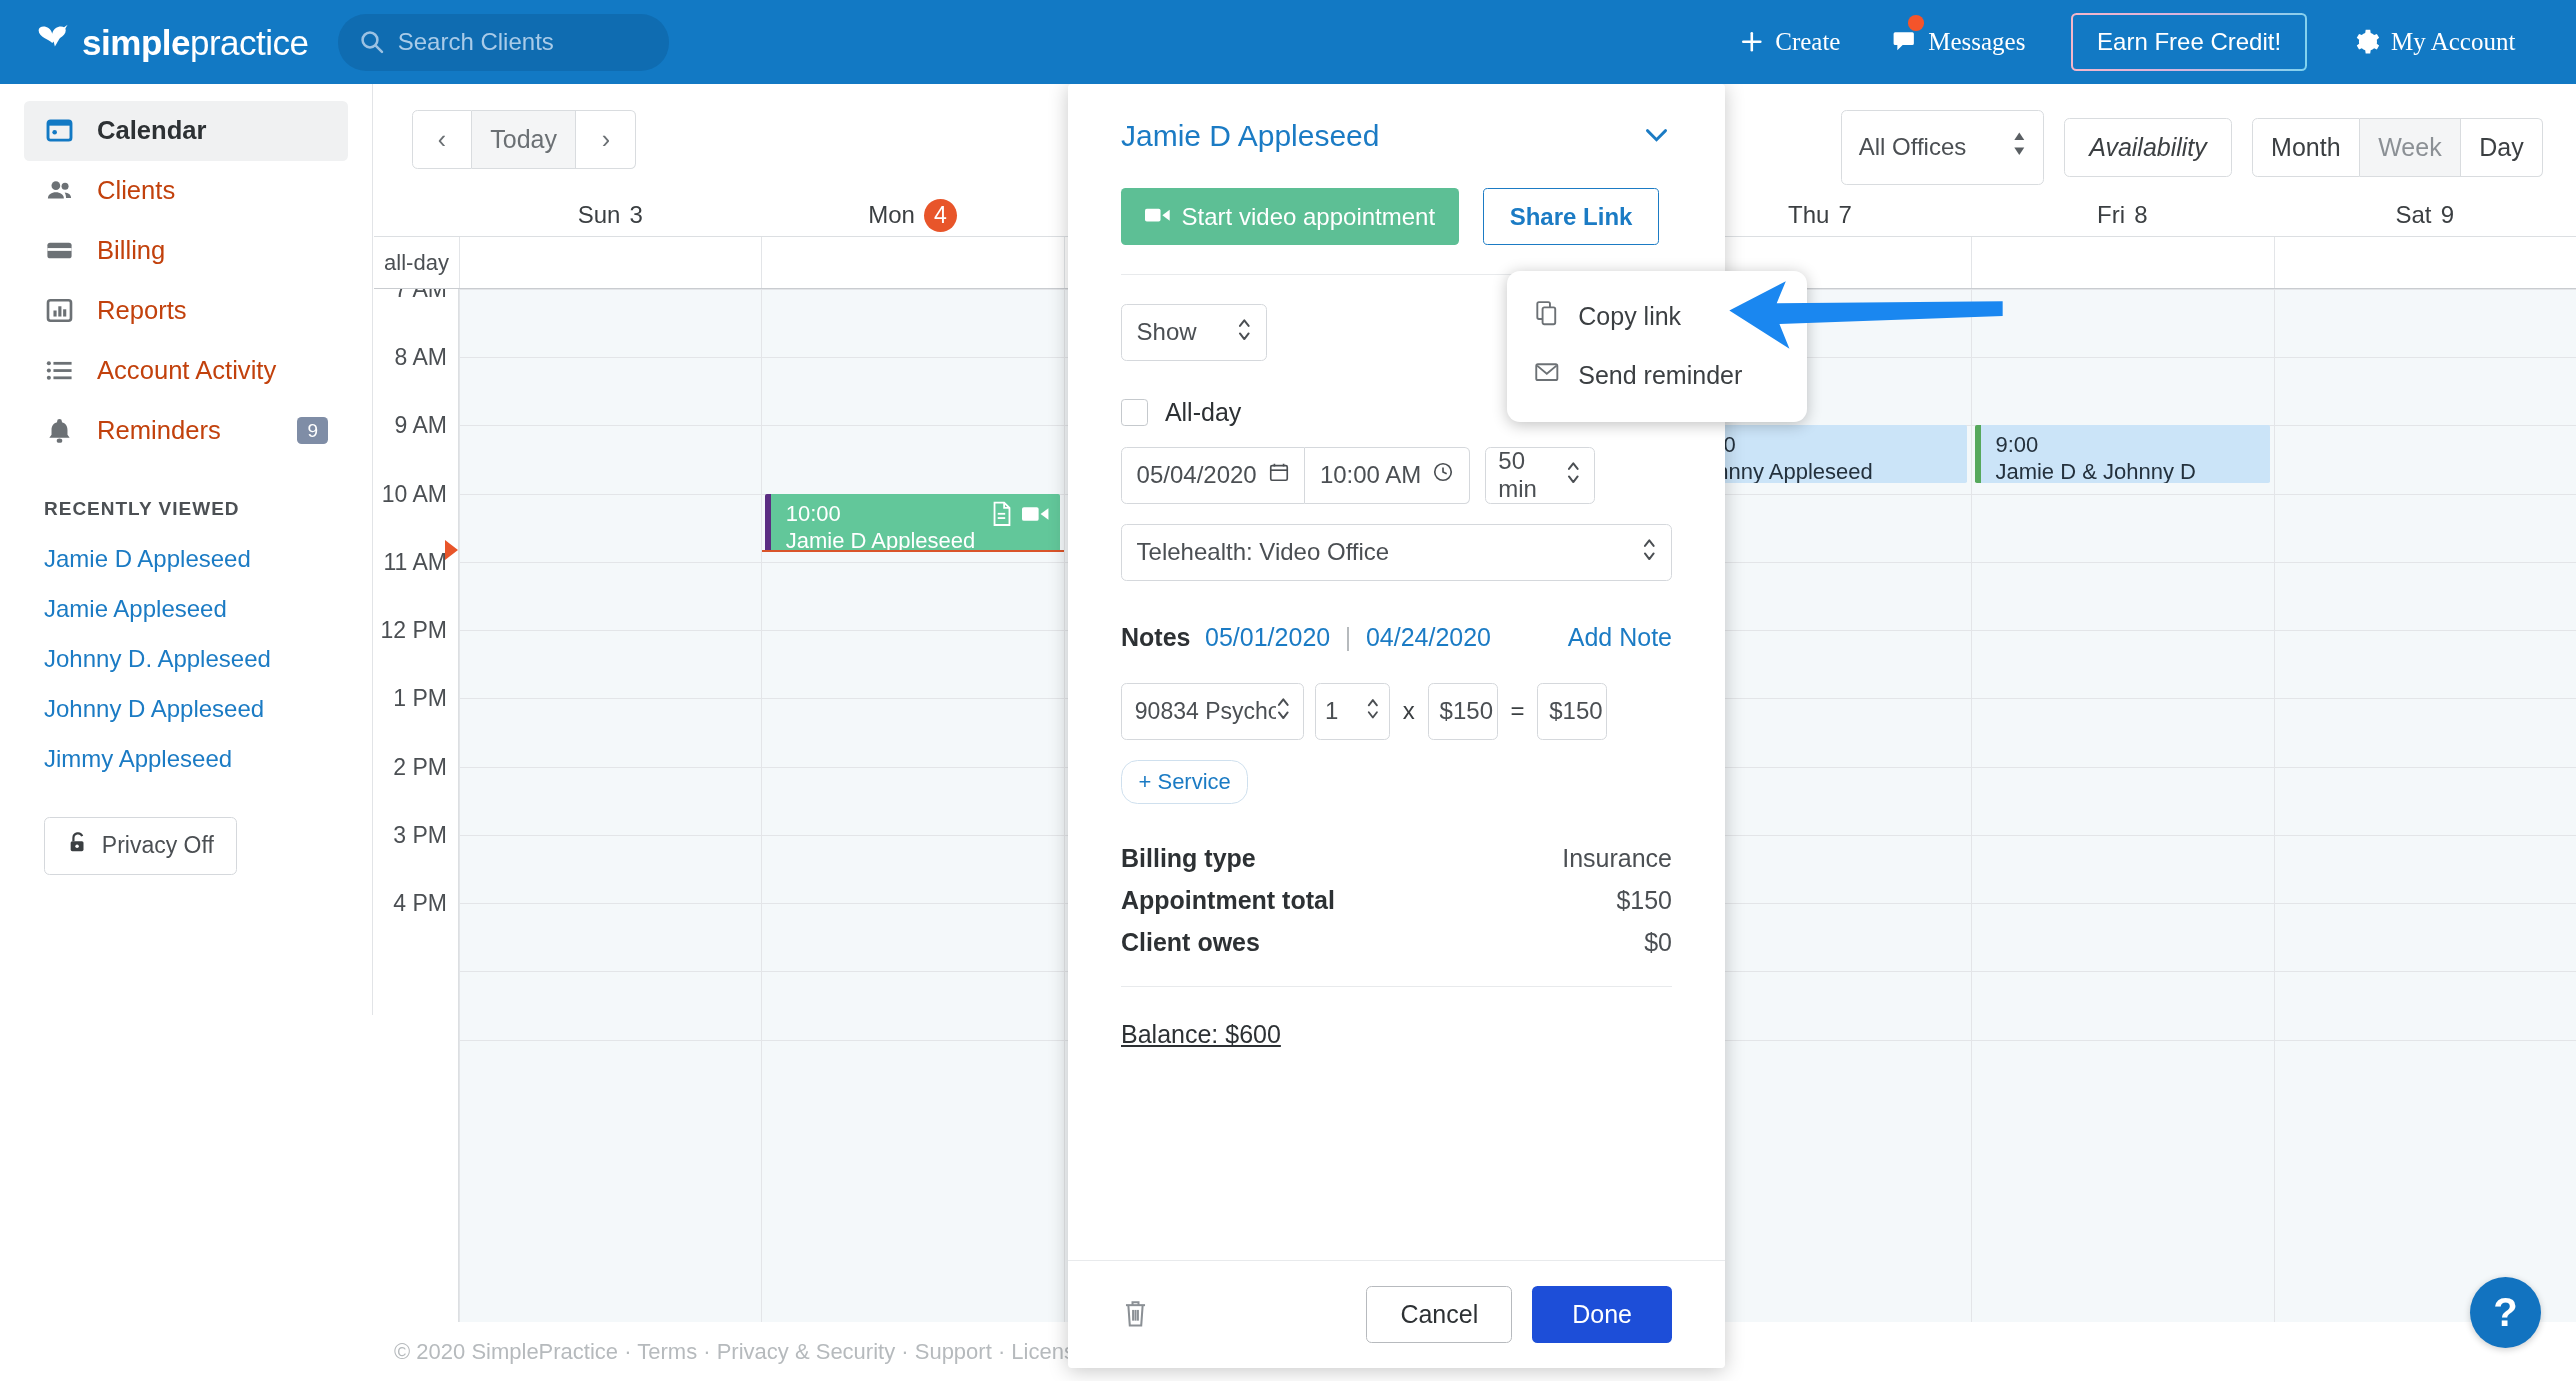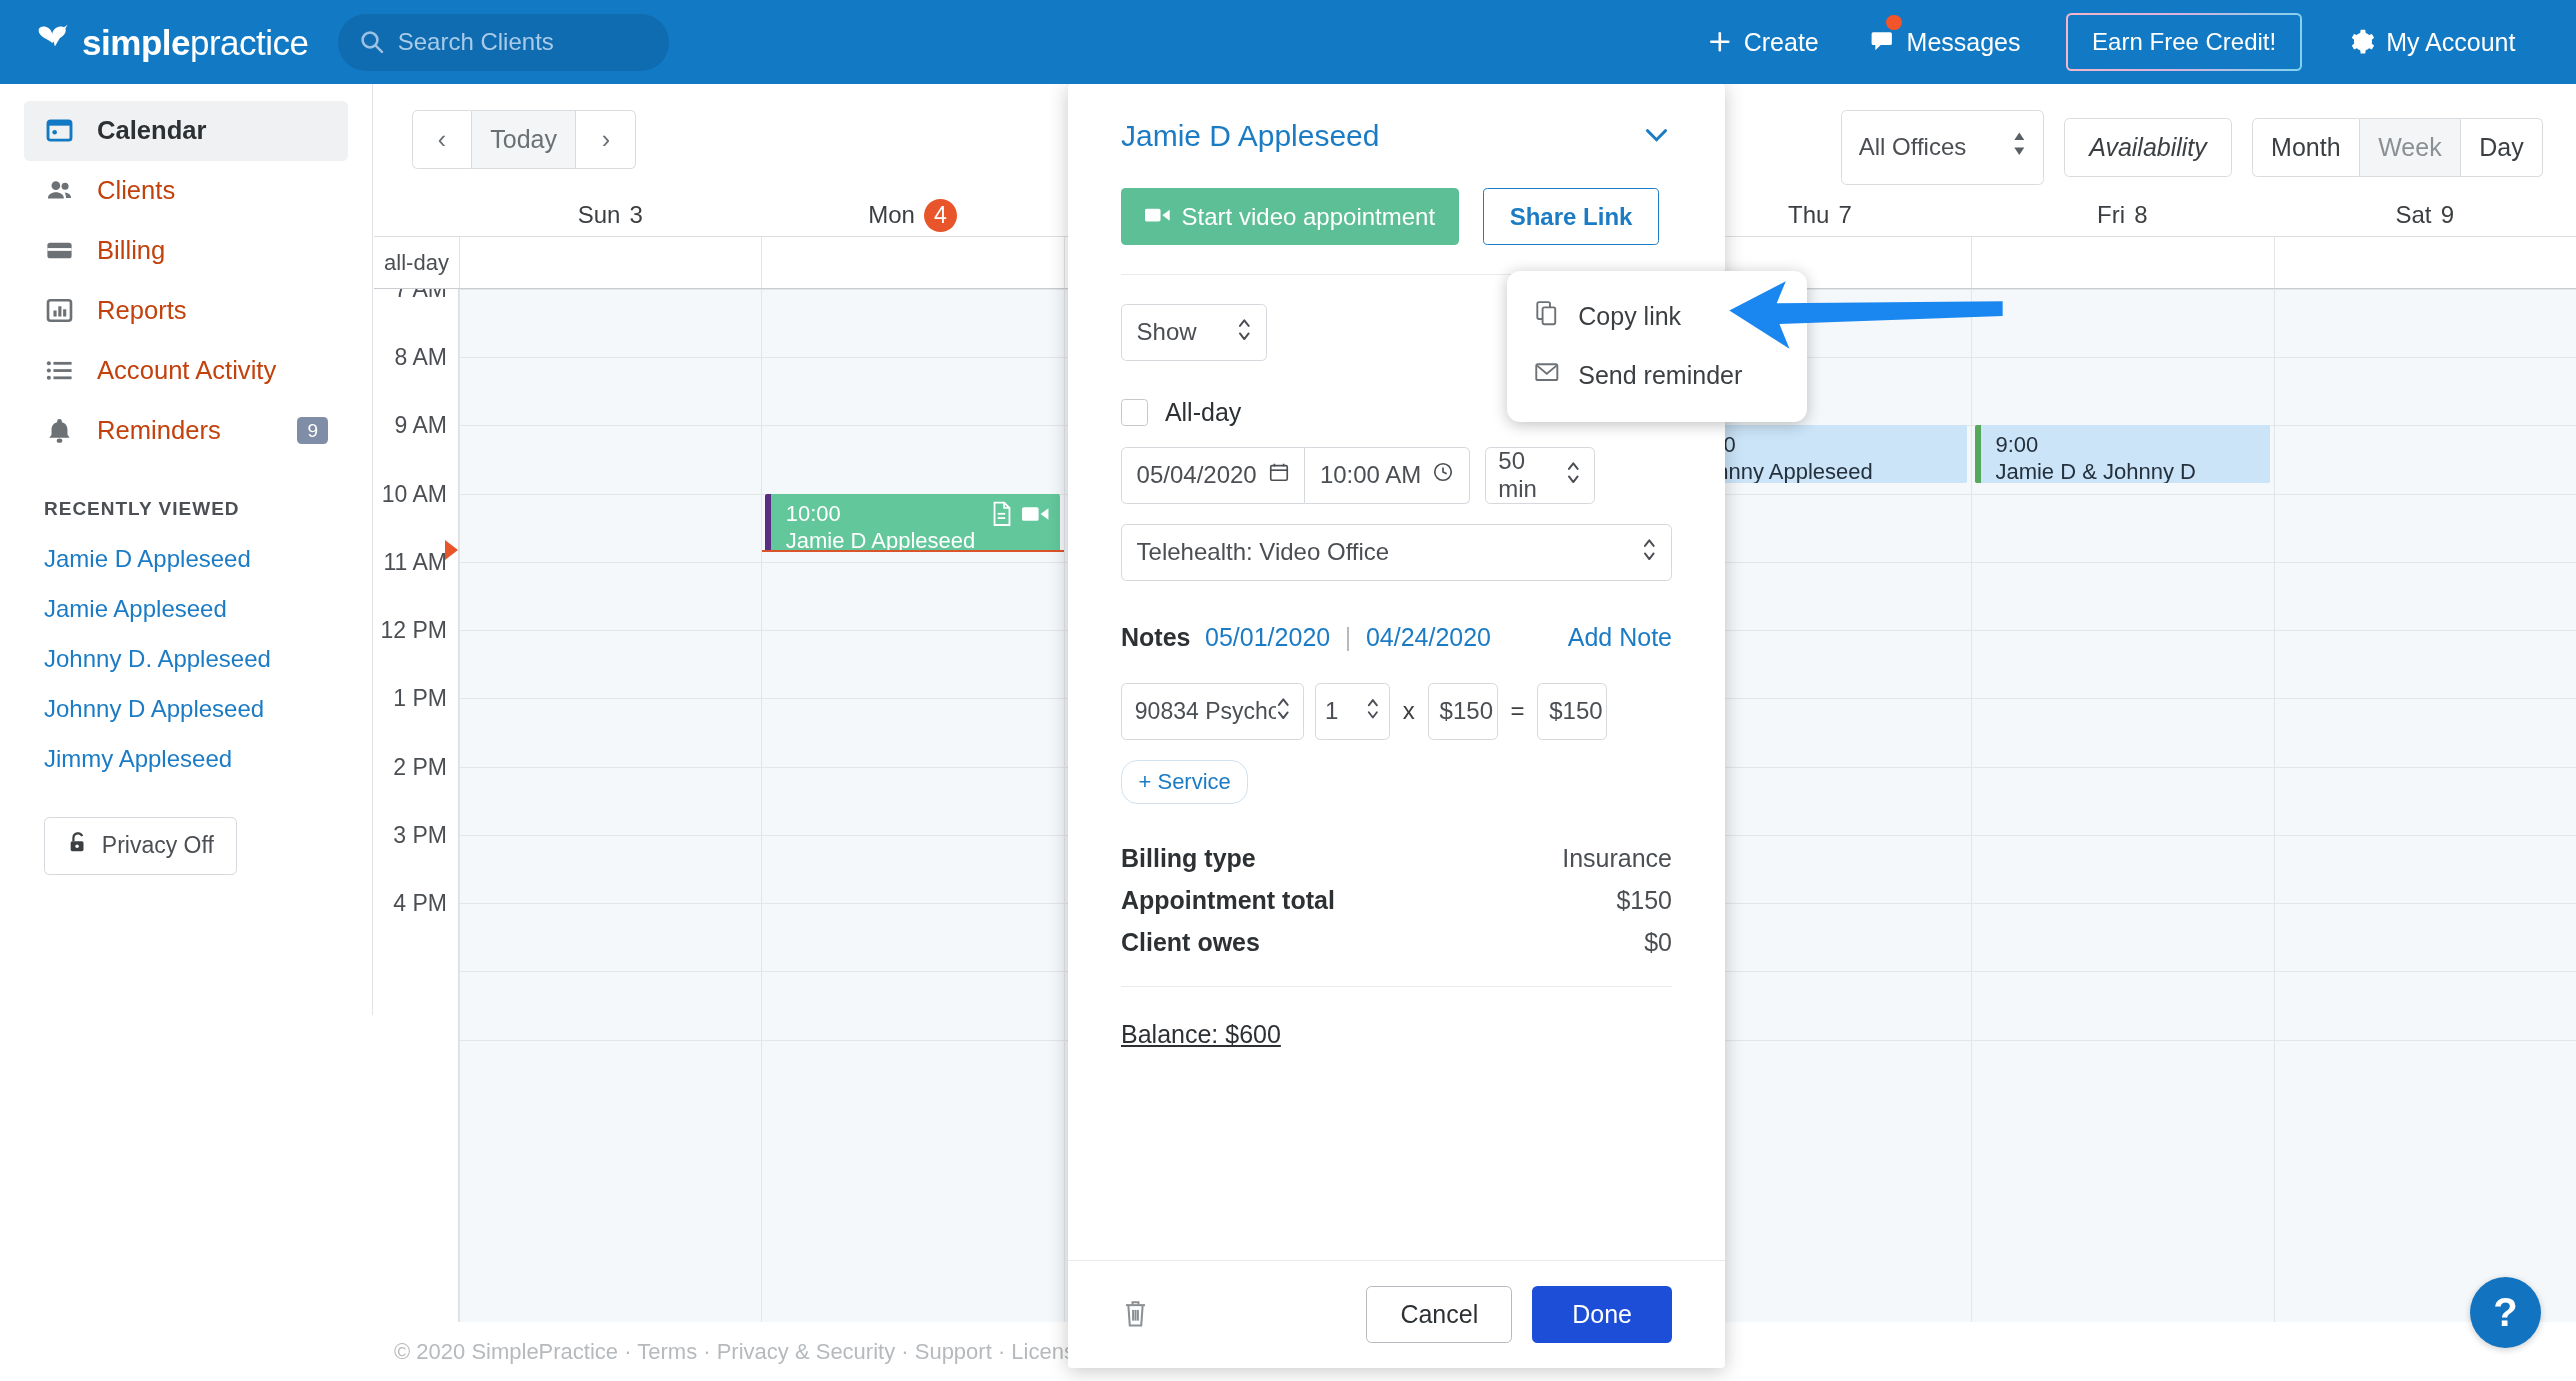--- a/index.html
+++ b/index.html
@@ -46,20 +46,21 @@
 
   .nav-right {
     margin-left: auto; margin-right: 35px;
     display: flex; align-items: center; gap: 0;
   }
   .nav-item {
     display: flex; align-items: center; gap: 11px;
     color: #fff; font-size: 25px;
     padding: 0 25.6px; cursor: pointer;
     position: relative;
+    font-family: Liberation Serif, serif;
   }
   .nav-item svg { display: block; }
   .msg-dot {
     position: absolute; top: -12.8px; left: 42px;
     width: 15.6px; height: 15.6px; border-radius: 50%;
     background: #f4542a;
   }
   #earn-credit {
     margin: 0 20px;
     padding: 12.8px 24px;

